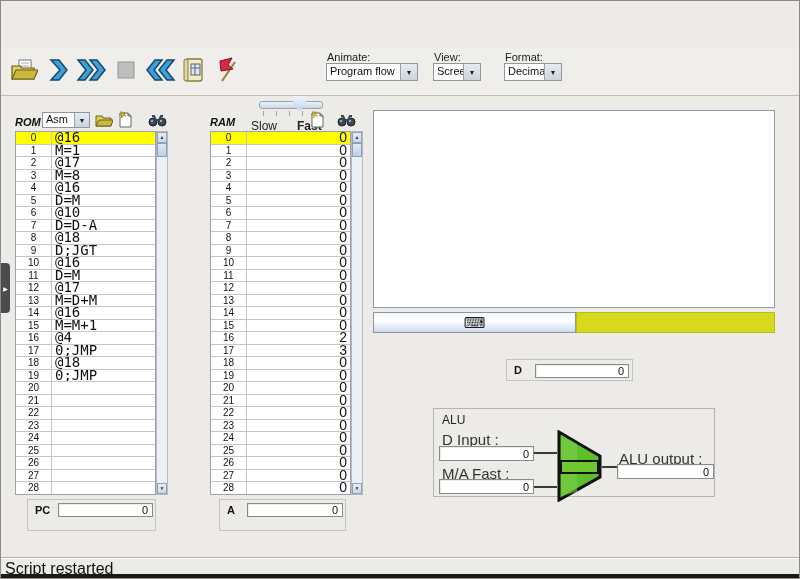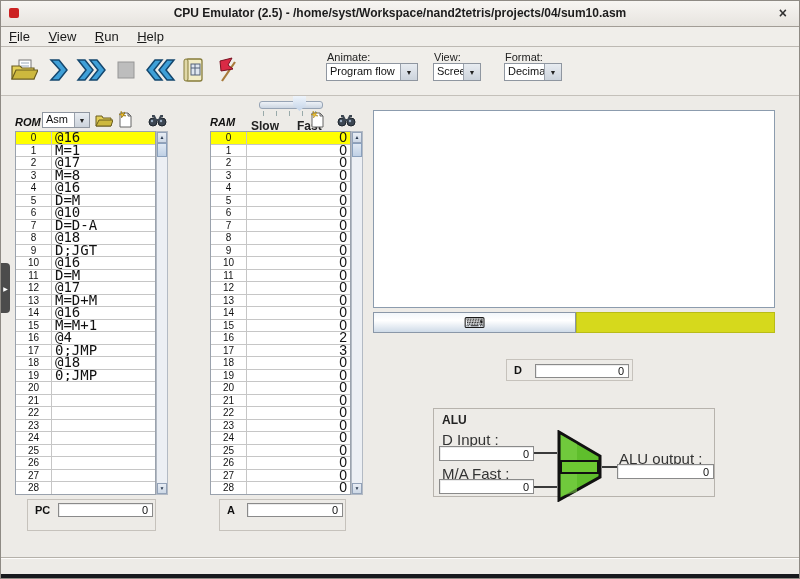--- a/index.html
+++ b/index.html
@@ -25,21 +25,21 @@
   .combo-val{flex:1;font-size:11px;line-height:15px;padding-left:3px;white-space:nowrap;overflow:hidden;color:#111;}
   .combo-btn{width:16px;background:linear-gradient(#e8ecf1,#ccd3dc);border-left:1px solid #9aa1ab;
              display:flex;align-items:center;justify-content:center;font-size:7px;color:#222;}
   .combo-btn i{font-style:normal;}
   .slider-track{position:absolute;left:258px;top:54px;width:62px;height:6px;border-radius:3px;
                 background:linear-gradient(#eef2f7,#ccd6e2);border:1px solid #97a4b5;}
   .slider-thumb{position:absolute;left:292px;top:49px;width:13px;height:15px;background:linear-gradient(#eef4fb,#c4d4e8);
                 outline:1px solid #7b8da3;clip-path:polygon(0 0,100% 0,100% 62%,50% 100%,0 62%);}
   .slider-ticks{position:absolute;left:262px;top:64px;width:56px;height:5px;
                 background:repeating-linear-gradient(90deg,#9aa 0 1px,transparent 1px 13px);}
-  .slow-label{left:250px;top:72px;font-weight:bold;font-size:12px;}
+  .slow-label{left:250px;top:72px;font-weight:normal;font-size:12px;}
   .fast-label{left:296px;top:72px;font-weight:bold;font-size:12px;}
   
   .side-handle{position:absolute;left:0;top:262px;width:9px;height:50px;background:#4c4c4c;
                border-radius:0 4px 4px 0;color:#fff;font-size:6px;display:flex;align-items:center;justify-content:center;}
   
   .mem-panel{position:absolute;width:157px;height:384px;}
   .mem-title{position:absolute;left:4px;top:5px;font-size:11px;font-weight:bold;color:#111;font-style:italic;}
   .mem-table{position:absolute;left:4px;top:20px;width:141px;height:364px;background:#fff;
              border:1px solid #9aa2ad;box-sizing:border-box;overflow:hidden;}
   .mrow{height:12.5px;display:flex;border-bottom:1px solid #c6c6c6;box-sizing:border-box;background:#fff;}
@@ -65,49 +65,38 @@
   
   .screen{position:absolute;left:372px;top:109px;width:402px;height:198px;background:#fff;
           border:1px solid #8c9cae;box-sizing:border-box;}
   .kbd-bar{position:absolute;left:372px;top:311px;width:203px;height:21px;
            background:linear-gradient(#f2f6fa,#fff 40%,#cfdbe8);border:1px solid #8a97a8;box-sizing:border-box;
            display:flex;align-items:center;justify-content:center;font-size:15px;color:#1a1a1a;}
   .yellow-bar{position:absolute;left:575px;top:311px;width:199px;height:21px;background:#d6d91c;
               border:1px solid #b9bc17;box-sizing:border-box;}
   
   .alu-panel{position:absolute;left:432px;top:407px;width:282px;height:89px;border:1px solid #b7b3ad;box-sizing:border-box;}
-  .alu-title{position:absolute;left:8px;top:4px;font-size:12px;font-weight:bold;color:#222;}
+  .alu-title{position:absolute;left:8px;top:4px;font-size:12px;font-weight:normal;color:#222;}
   .alu-label{position:absolute;font-size:15px;color:#333;}
   .alu-line{position:absolute;height:2px;background:#3a3a3a;}
   .alu-shape{position:absolute;left:123px;top:21px;width:45px;height:72px;}
   .alu-inner-rect{position:absolute;left:126px;top:51px;width:39px;height:14px;background:#6dc832;border:2px solid #111;box-sizing:border-box;}
   
   .status-divider{position:absolute;left:0;top:556px;width:100%;height:2px;border-top:1px solid #b5b1aa;border-bottom:1px solid #fdfcfb;box-sizing:border-box;}
   .statusbar{position:absolute;left:4px;top:558px;right:0;height:18px;overflow:hidden;
              font-size:16px;color:#111;line-height:20px;}
   .bottom-edge{position:absolute;left:0;bottom:0;width:100%;height:4px;background:#17191d;}
   .icon-span{display:inline-flex;align-items:center;justify-content:center;}
 </style>
 </head>
 <body>
 
 <div class="window">
 
-  <div class="titlebar">
-    <span class="win-icon"></span>
-    <span class="win-title">CPU Emulator (2.5) - /home/syst/Workspace/nand2tetris/projects/04/sum10.asm</span>
-    <span class="win-close">×</span>
-  </div>
-
-  <div class="menubar">
-    <span class="menu-item">File</span>
-    <span class="menu-item">View</span>
-    <span class="menu-item">Run</span>
-    <span class="menu-item">Help</span>
-  </div>
+
 
   <div class="toolbar">
     <div class="tb-btn" style="left:6px">
       <span class="icon-span">
         <svg width="28" height="24" viewBox="0 0 28 24">
           <rect x="9" y="2" width="12" height="14" fill="#fff" stroke="#777" stroke-width="1"></rect>
           <line x1="11" y1="5" x2="19" y2="5" stroke="#9ab" stroke-width="1"></line>
           <line x1="11" y1="8" x2="19" y2="8" stroke="#9ab" stroke-width="1"></line>
           <path d="M2 8 L10 8 L12 10 L24 10 L24 21 L2 21 Z" fill="#e3cf58" stroke="#6b5d1e" stroke-width="1.2"></path>
           <path d="M2 21 L6 12 L28 12 L24 21 Z" fill="#cdb83e" stroke="#6b5d1e" stroke-width="1.2"></path>
@@ -531,15 +520,16 @@
         <polygon points="2,2 43,26 43,47 2,70" fill="#5fbe2c" stroke="#111" stroke-width="3"></polygon>
         <polygon points="4,5 20,14 20,62 4,66" fill="#7ed24a" opacity="0.55"></polygon>
       </svg>
     </span>
     <div class="alu-inner-rect"></div>
     <span class="alu-label" style="left:185px;top:41px">ALU output :</span>
     <span class="field" style="left:183px;top:55px;width:97px;height:15px;line-height:14px">0</span>
   </div>
 
   <div class="status-divider"></div>
+  <div class="statusbar">Script restarted</div>
   <div class="bottom-edge"></div>
 
 </div>
 
 </body></html>

